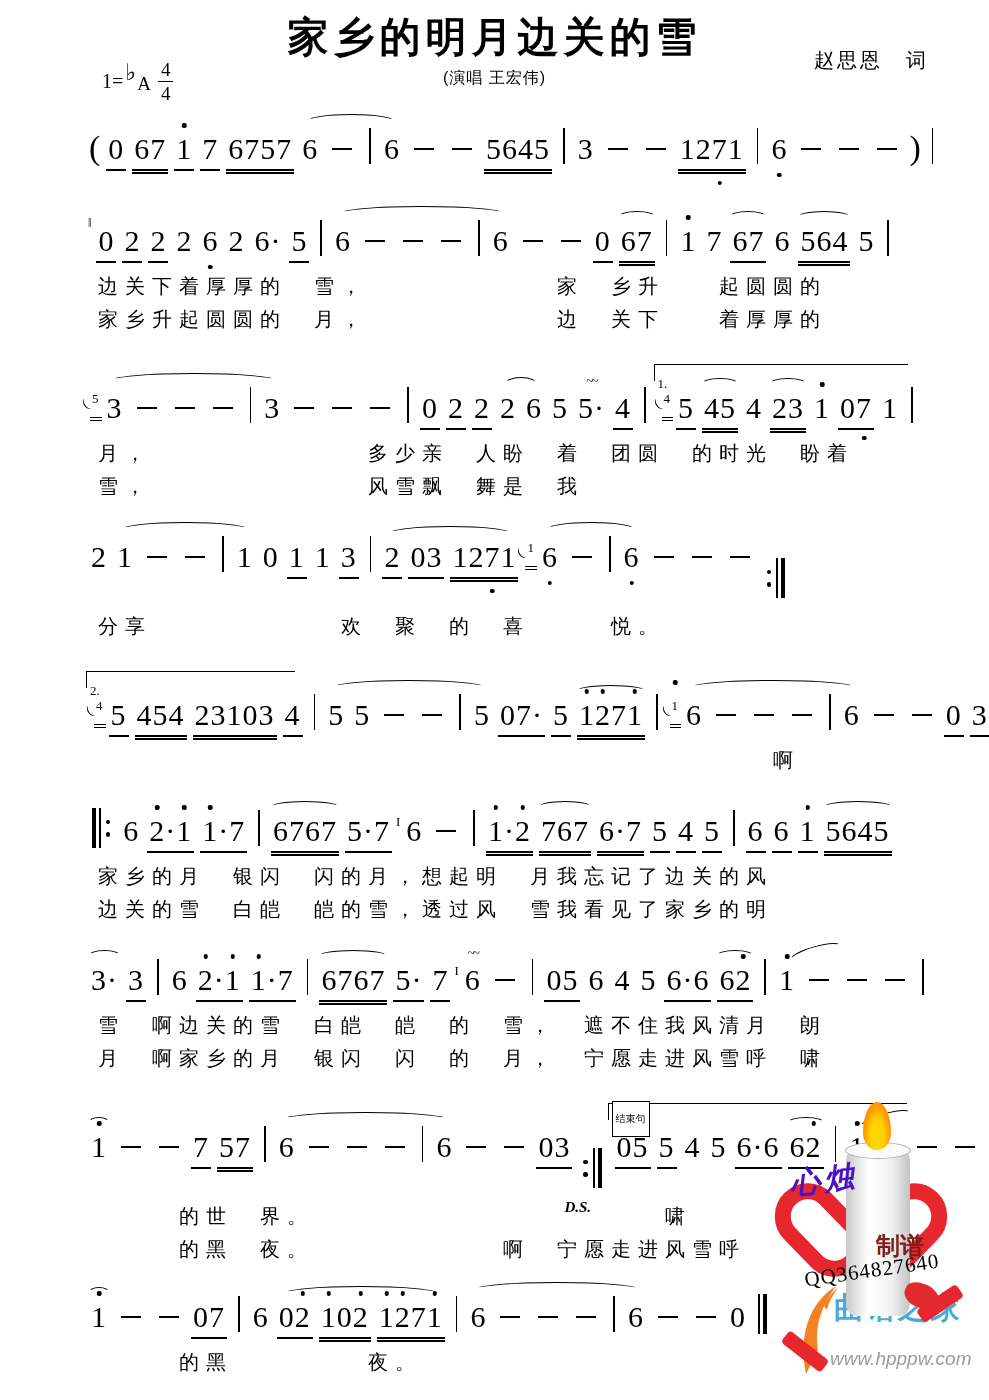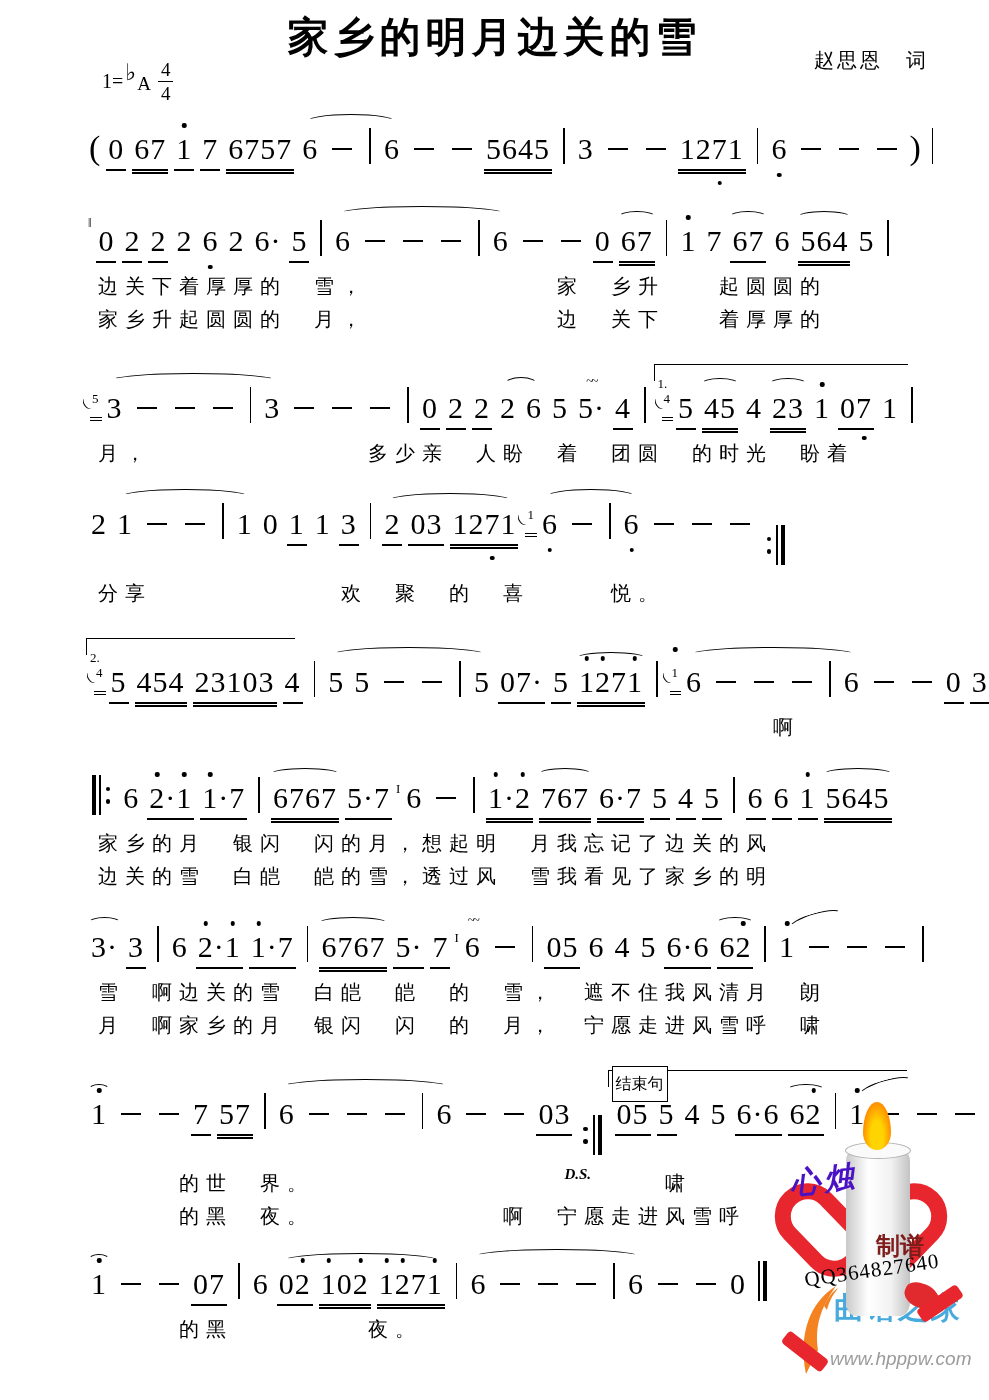--- a/index.html
+++ b/index.html
@@ -55,21 +55,21 @@
   .bthin{width:1.7px;height:40px;background:#000;margin:0 2px;}
   .bthick{width:4px;height:40px;background:#000;margin:0 1px;}
   .rdots{display:inline-flex;flex-direction:column;justify-content:center;margin:0 3px;height:40px;}
   .rd{width:4.5px;height:4.5px;border-radius:50%;background:#000;margin:4px 0;}
   .replabel{position:absolute;left:-16px;top:42px;font-size:15px;font-style:italic;
     font-family:"Liberation Serif",serif;white-space:nowrap;font-weight:bold;}
   .volta{display:inline-block;vertical-align:26px;height:16px;border-left:1.3px solid #000;border-top:1.3px solid #000;
     text-align:left;padding-left:3px;}
   .vlabel{font-size:13px;font-family:"Liberation Serif",serif;position:relative;top:-4px;}
   .vlabel.boxed{border:1px solid #000;padding:0 3px;background:#fff;font-family:"Liberation Sans",sans-serif;
-    font-size:16px;top:-9px;display:inline-block;}
+    font-size:10px;top:-9px;display:inline-block;}
   .lyr{font-size:20px;letter-spacing:7px;line-height:33px;white-space:pre;font-weight:500;padding-left:12px;}
 
   
   #wm{position:absolute;left:788px;top:1098px;width:205px;height:300px;pointer-events:none;}
   .heart{position:absolute;left:0px;top:80px;width:160px;height:130px;z-index:1;}
   .heart::before,.heart::after{content:'';position:absolute;top:0;width:66px;height:104px;
     border:16px solid #e8262d;border-radius:45px;box-sizing:border-box;}
   .heart::before{left:0;transform:rotate(-44deg);}
   .heart::after{right:14px;transform:rotate(44deg);}
   .tail1{position:absolute;left:-8px;top:246px;width:50px;height:15px;background:#e8262d;
@@ -96,20 +96,21 @@
   .logo-name{position:absolute;left:38px;top:4px;font-size:30px;font-weight:bold;color:#47aadc;letter-spacing:2px;}
   .logo-url{position:absolute;left:34px;top:64px;font-size:19px;color:#9b9b9b;font-style:italic;}
   .swoosh{position:absolute;left:0;top:2px;}
 </style>
 </head>
 <body>
 
 <div id="hdr">
   <div class="title">家乡的明月边关的雪</div>
   <div class="credit">赵思恩　词</div>
+  <div class="subtitle">(演唱 王宏伟)</div>
   <div class="keysig">
     <span>1=</span>
       <span class="flat">♭</span>
       <span class="keyletter">A</span>
     <span class="frac">
       <span class="ftop">4</span>
       <span class="fbot">4</span>
     </span>
   </div>
 </div>
@@ -119,20 +120,21 @@
       <div class="notes"><span class="paren">(</span><span class="tok u1"><span class="ch">0</span></span><span class="tok u2"><span class="ch">6</span><span class="ch">7</span></span><span class="tok u1"><span class="ch">1<span class="d da"></span></span></span><span class="tok u1"><span class="ch">7</span></span><span class="tok u2"><span class="ch">6</span><span class="ch">7</span><span class="ch">5</span><span class="ch">7</span></span><span class="slur"><span class="tok"><span class="ch">6</span></span><span class="dash"></span><span class="bar"></span><span class="tok"><span class="ch">6</span></span></span><span class="dash"></span><span class="dash"></span><span class="tok u2"><span class="ch">5</span><span class="ch">6</span><span class="ch">4</span><span class="ch">5</span></span><span class="bar"></span><span class="tok"><span class="ch">3</span></span><span class="dash"></span><span class="dash"></span><span class="tok u2"><span class="ch">1</span><span class="ch">2</span><span class="ch">7<span class="d db"></span></span><span class="ch">1</span></span><span class="bar"></span><span class="tok"><span class="ch">6<span class="d db"></span></span></span><span class="dash"></span><span class="dash"></span><span class="dash"></span><span class="paren">)</span><span class="bar"></span></div>
     </div>
     <div class="system">
       <div class="notes"><span class="sm">‖</span><span class="tok u1"><span class="ch">0</span></span><span class="tok u1"><span class="ch">2</span></span><span class="tok u1"><span class="ch">2</span></span><span class="tok"><span class="ch">2</span></span><span class="tok"><span class="ch">6<span class="d db"></span></span></span><span class="tok"><span class="ch">2</span></span><span class="tok"><span class="ch">6</span><span class="ch">·</span></span><span class="tok u1"><span class="ch">5</span></span><span class="bar"></span><span class="slur"><span class="tok"><span class="ch">6</span></span><span class="dash"></span><span class="dash"></span><span class="dash"></span><span class="bar"></span><span class="tok"><span class="ch">6</span></span></span><span class="dash"></span><span class="dash"></span><span class="tok u1"><span class="ch">0</span></span><span class="tok arc u2"><span class="ch">6</span><span class="ch">7</span></span><span class="bar"></span><span class="tok"><span class="ch">1<span class="d da"></span></span></span><span class="tok"><span class="ch">7</span></span><span class="tok arc u1"><span class="ch">6</span><span class="ch">7</span></span><span class="tok"><span class="ch">6</span></span><span class="tok arc u2"><span class="ch">5</span><span class="ch">6</span><span class="ch">4</span></span><span class="tok"><span class="ch">5</span></span><span class="bar"></span></div>
       <div class="lyr">边关下着厚厚的　雪，　　　　　　　家　乡升　　起圆圆的</div>
       <div class="lyr">家乡升起圆圆的　月，　　　　　　　边　关下　　着厚厚的</div>
     </div>
     <div class="system">
       <div class="notes"><span class="tok grace u2"><span class="ch">5</span></span><span class="slur"><span class="tok"><span class="ch">3</span></span><span class="dash"></span><span class="dash"></span><span class="dash"></span><span class="bar"></span><span class="tok"><span class="ch">3</span></span></span><span class="dash"></span><span class="dash"></span><span class="dash"></span><span class="bar"></span><span class="tok u1"><span class="ch">0</span></span><span class="tok u1"><span class="ch">2</span></span><span class="tok u1"><span class="ch">2</span></span><span class="slur"><span class="tok"><span class="ch">2</span></span><span class="tok"><span class="ch">6</span></span></span><span class="tok"><span class="ch">5</span></span><span class="tok w"><span class="ch">5</span><span class="ch">·</span><span class="wv">~~</span></span><span class="tok u1"><span class="ch">4</span></span><span class="bar"></span><span class="volta" style="width: 250px; margin-right: -250px;"><span class="vlabel">1.</span></span><span class="tok grace u2"><span class="ch">4</span></span><span class="tok u1"><span class="ch">5</span></span><span class="tok arc u2"><span class="ch">4</span><span class="ch">5</span></span><span class="tok"><span class="ch">4</span></span><span class="tok arc u2"><span class="ch">2</span><span class="ch">3</span></span><span class="tok"><span class="ch">1<span class="d da"></span></span></span><span class="tok u1"><span class="ch">0</span><span class="ch">7<span class="d db"></span></span></span><span class="tok"><span class="ch">1</span></span><span class="bar"></span></div>
       <div class="lyr">月，　　　　　　　　多少亲　人盼　着　团圆　的时光　盼着</div>
+      <div class="lyr">雪，　　　　　　　　风雪飘　舞是　我</div>
     </div>
     <div class="system">
       <div class="notes"><span class="tok"><span class="ch">2</span></span><span class="slur"><span class="tok"><span class="ch">1</span></span><span class="dash"></span><span class="dash"></span><span class="bar"></span><span class="tok"><span class="ch">1</span></span></span><span class="tok"><span class="ch">0</span></span><span class="tok u1"><span class="ch">1</span></span><span class="tok"><span class="ch">1</span></span><span class="tok u1"><span class="ch">3</span></span><span class="bar"></span><span class="slur"><span class="tok u1"><span class="ch">2</span></span><span class="tok u1"><span class="ch">0</span><span class="ch">3</span></span><span class="tok u2"><span class="ch">1</span><span class="ch">2</span><span class="ch">7<span class="d db"></span></span><span class="ch">1</span></span></span><span class="tok grace u2"><span class="ch">1</span></span><span class="slur"><span class="tok"><span class="ch">6<span class="d db"></span></span></span><span class="dash"></span><span class="bar"></span><span class="tok"><span class="ch">6<span class="d db"></span></span></span></span><span class="dash"></span><span class="dash"></span><span class="dash"></span><span class="rep">
           <span class="rdots">
             <span class="rd"></span>
             <span class="rd"></span>
           </span>
           <span class="bthin"></span>
           <span class="bthick"></span>
         </span></div>

